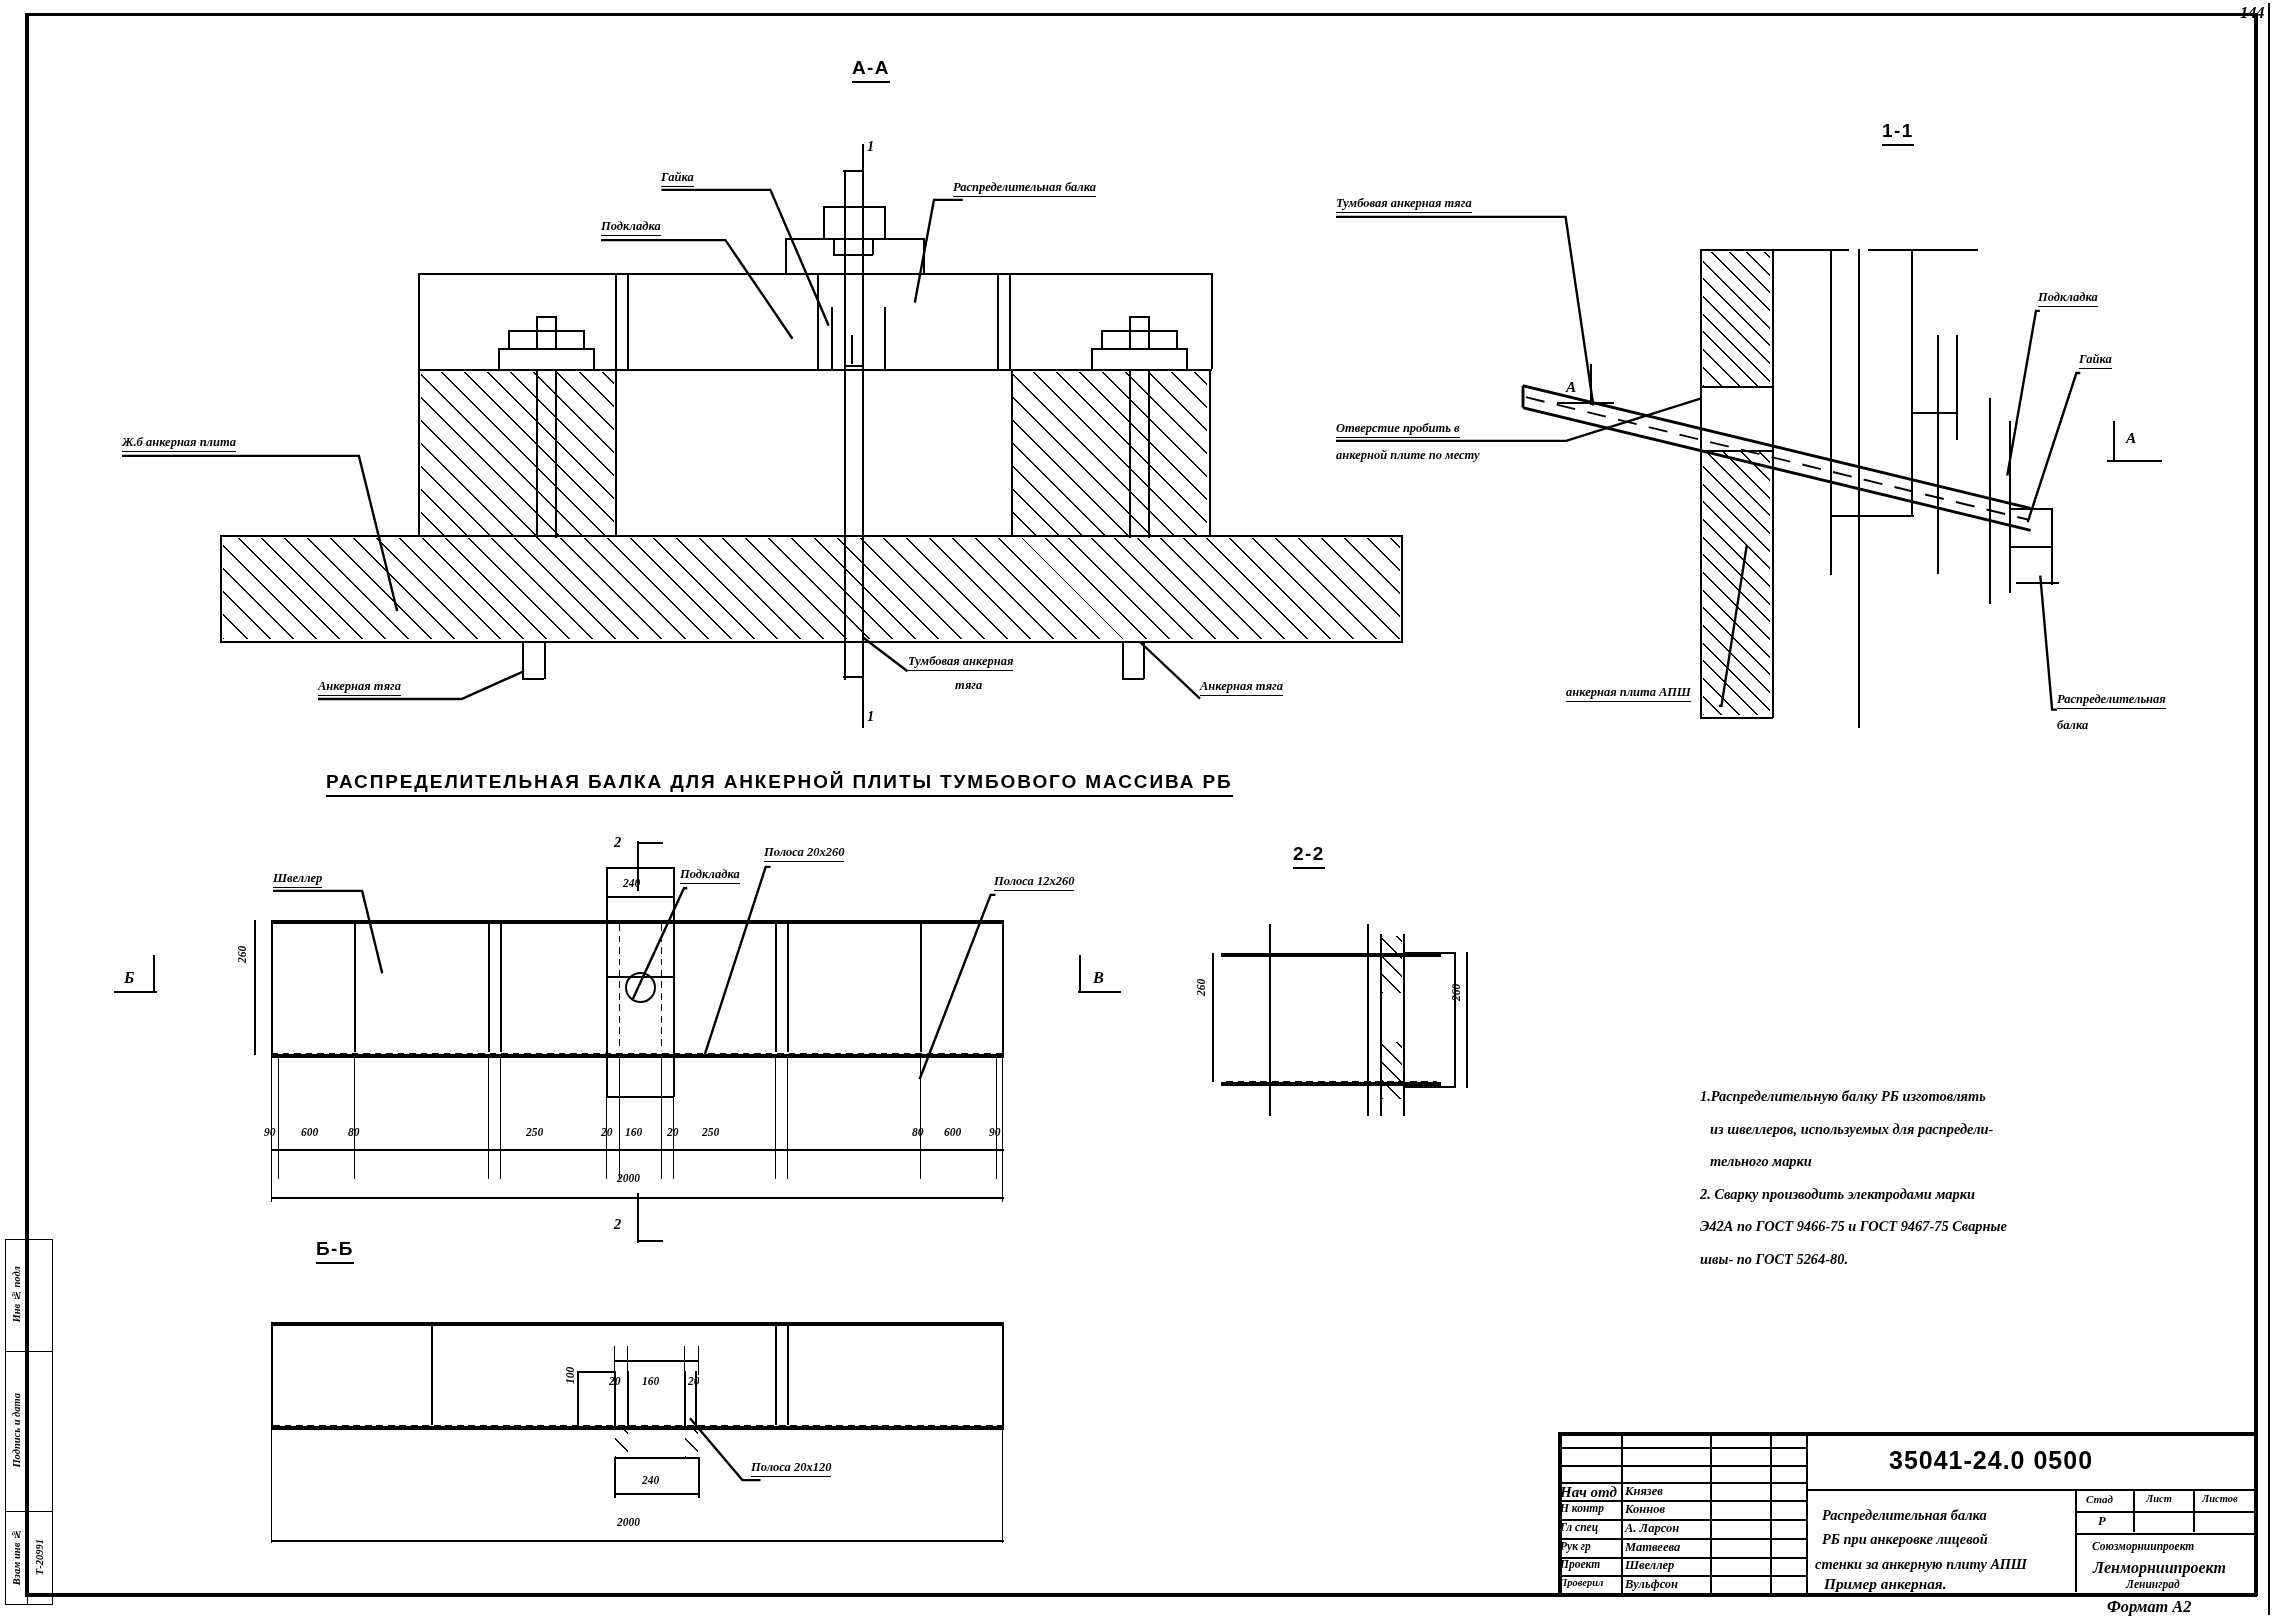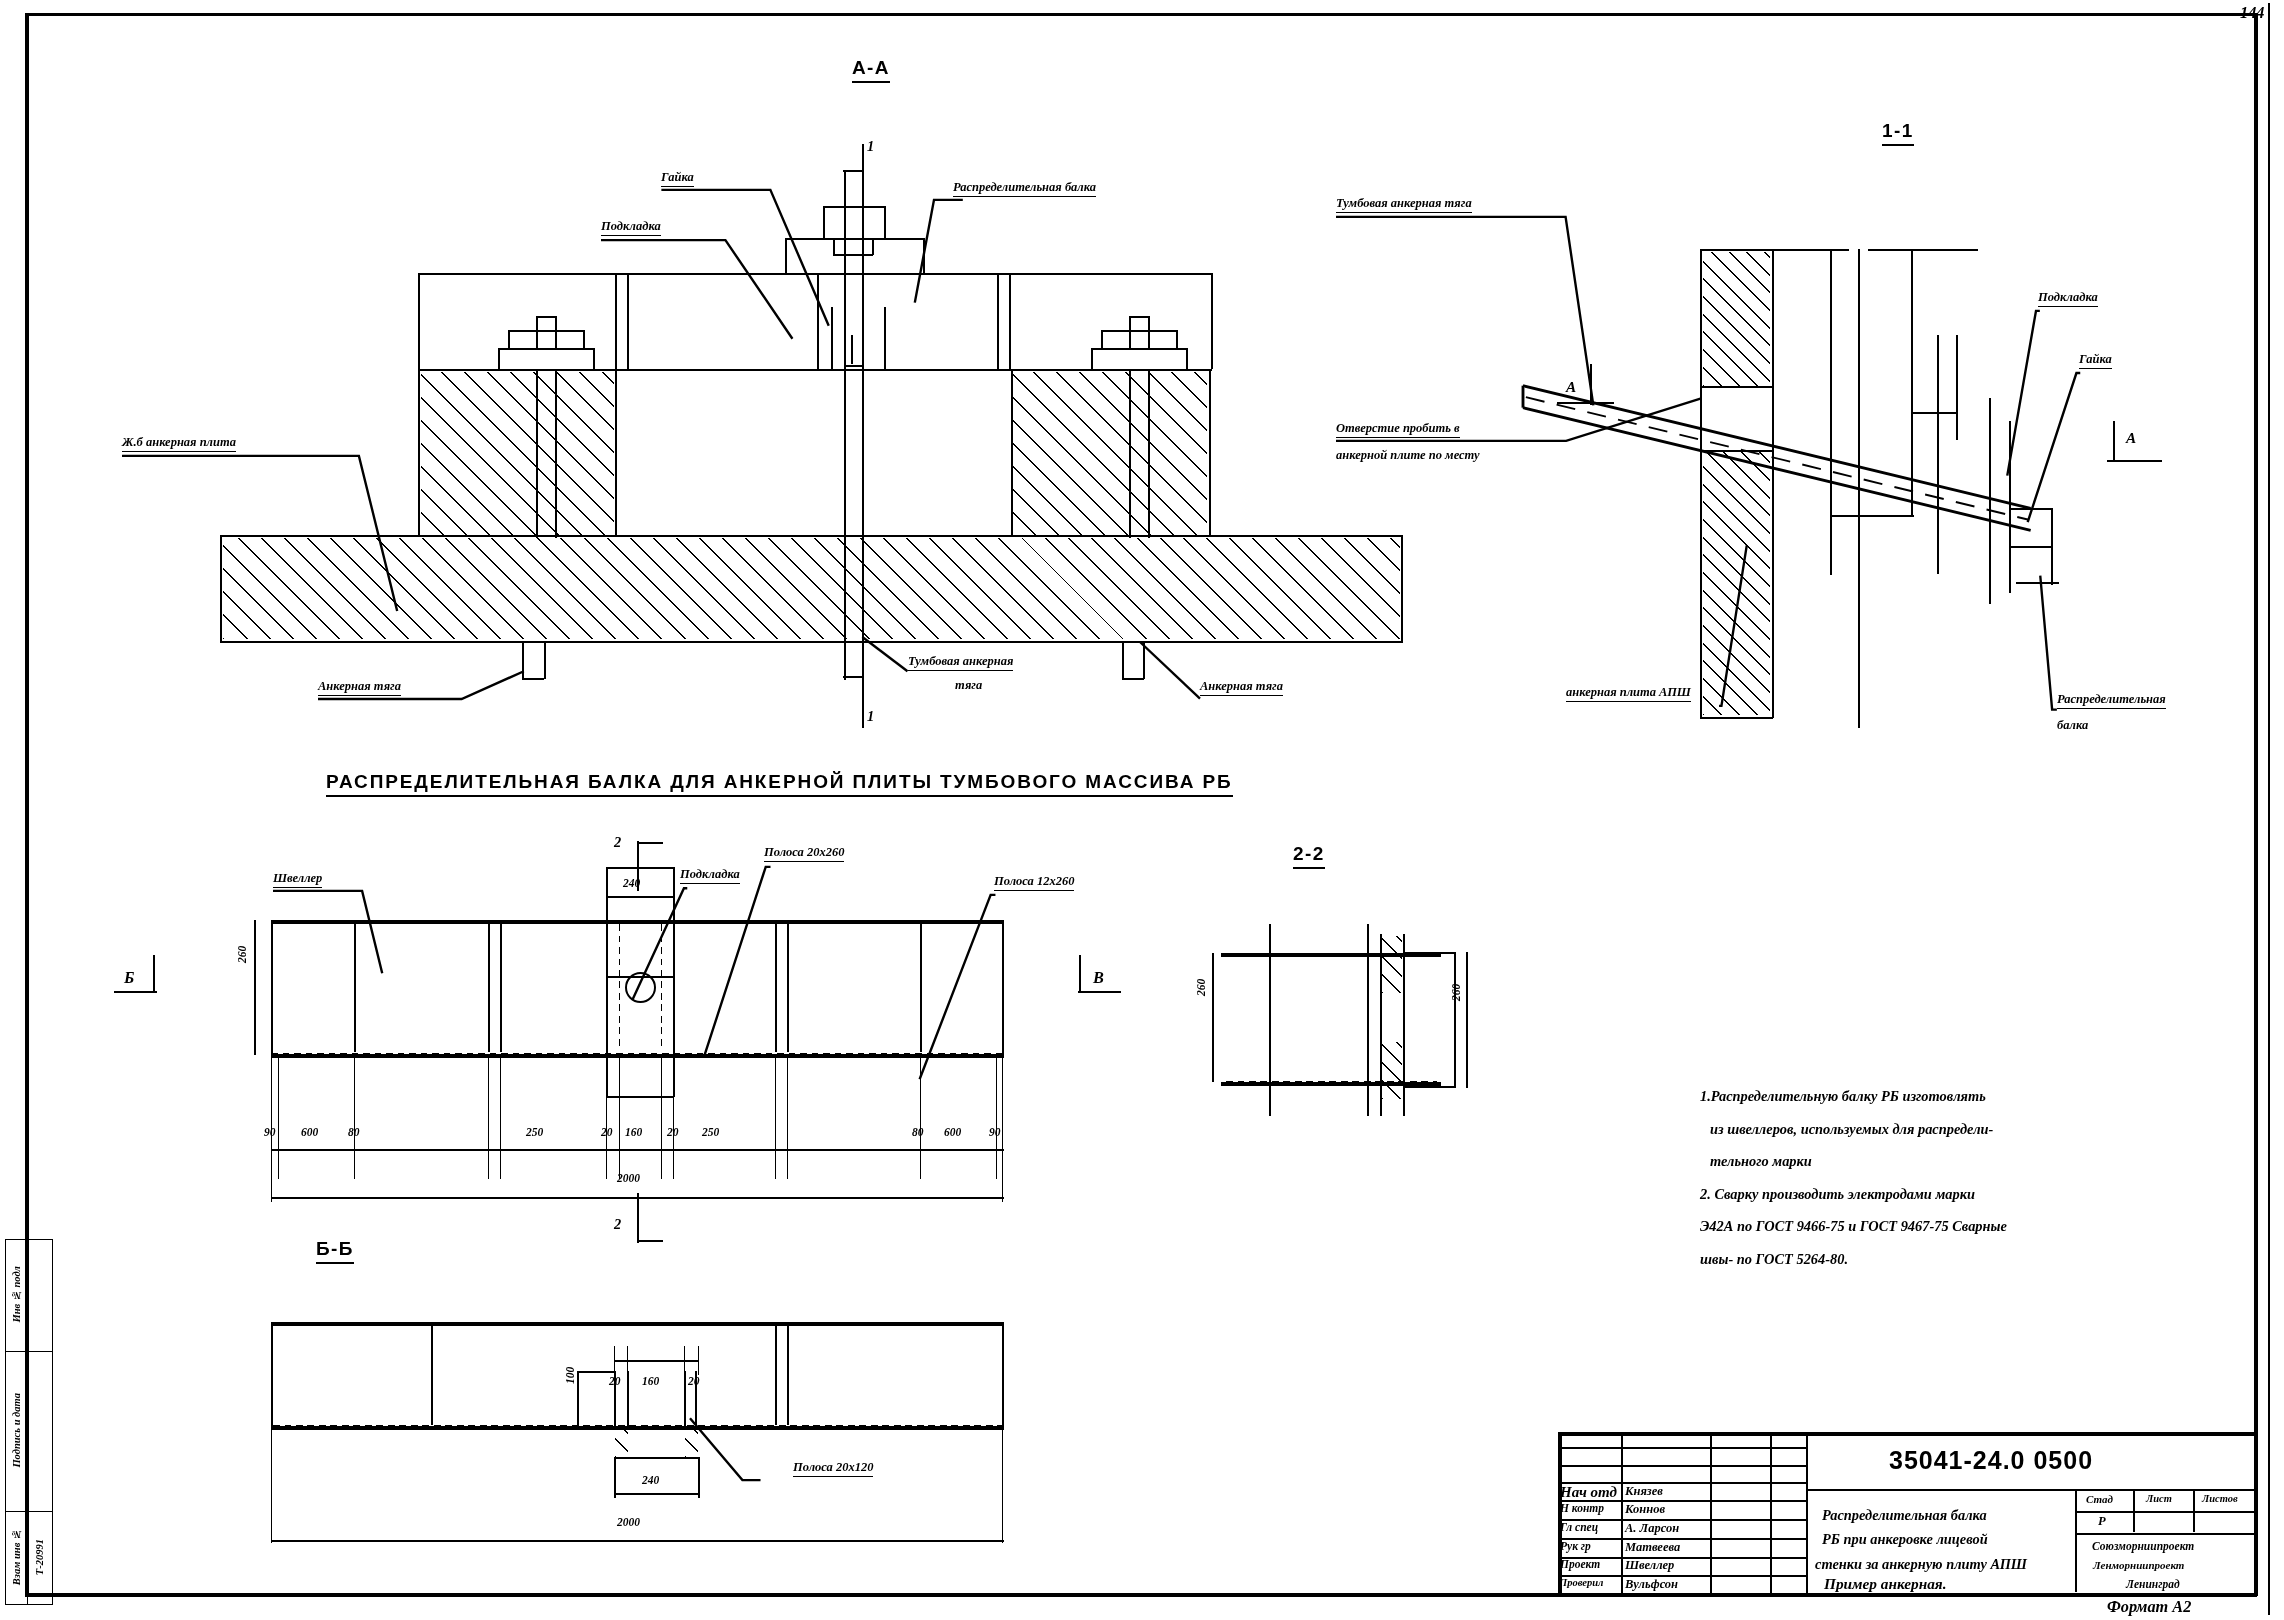--- a/index.html
+++ b/index.html
@@ -411,21 +411,21 @@
   <div class="ln v" style="left:684px;top:1346px;height:29px;"></div>
   <div class="ln v" style="left:698px;top:1346px;height:29px;"></div>
   <div class="txt dim" style="left:609px;top:1375px;">20</div>
   <div class="txt dim" style="left:642px;top:1375px;">160</div>
   <div class="txt dim" style="left:688px;top:1375px;">20</div>
 
   <div class="ln v5" style="left:577px;top:1371px;height:57px;"></div>
   <div class="ln h5" style="left:577px;top:1371px;width:38px;"></div>
   <div class="txt dim" style="left:564px;top:1384px;transform:rotate(-90deg);transform-origin:left top;">100</div>
 
-  <div class="txt hand lbl lbl-u" style="left:793px;top:1460px;">Полоса 20x120</div>
+  <div class="txt hand lbl lbl-u" style="left:751px;top:1460px;">Полоса 20x120</div>
   <svg style="position:absolute;left:690px;top:1418px;width:81px;height:67px;overflow:visible;" viewBox="0 0 170 140" width="81" height="67">
       <polyline points="148,130 110,130 0,0" fill="none" stroke="#000" stroke-width="5"></polyline>
     </svg>
 
   <div class="ln h5" style="left:271px;top:1540px;width:733px;"></div>
   <div class="ln v" style="left:271px;top:1426px;height:117px;"></div>
   <div class="ln v" style="left:1002px;top:1426px;height:117px;"></div>
   <div class="txt dim" style="left:617px;top:1516px;">2000</div>
 
   <div class="txt hand" style="left:1700px;top:1088px;font-size:14.4px;">1.Распределительную балку РБ изготовлять</div>
@@ -481,19 +481,19 @@
   <div class="txt hand" style="left:1824px;top:1575px;font-size:15.3px;">Пример анкерная.</div>
 
   <div class="txt hand" style="left:2086px;top:1493px;font-size:11px;">Стад</div>
   <div class="txt hand" style="left:2146px;top:1493px;font-size:10.5px;">Лист</div>
   <div class="txt hand" style="left:2202px;top:1493px;font-size:10.5px;">Листов</div>
   <div class="txt hand" style="left:2098px;top:1514px;font-size:12.5px;">Р</div>
   <div class="txt hand" style="left:2155px;top:1514px;font-size:12.5px;"></div>
   <div class="txt hand" style="left:2213px;top:1514px;font-size:12.5px;"></div>
 
   <div class="txt hand" style="left:2092px;top:1540px;font-size:11.5px;">Союзморниипроект</div>
-  <div class="txt hand" style="left:2093px;top:1559px;font-size:11px;">Ленморниипроект</div>
+  <div class="txt hand" style="left:2093px;top:1559px;font-size:16px;">Ленморниипроект</div>
   <div class="txt hand" style="left:2126px;top:1578px;font-size:11.5px;">Ленинград</div>
 
   <div class="txt hand" style="left:2107px;top:1597px;font-size:16.3px;">Формат А2</div>
 
 </div>
 
 
 </body></html>

